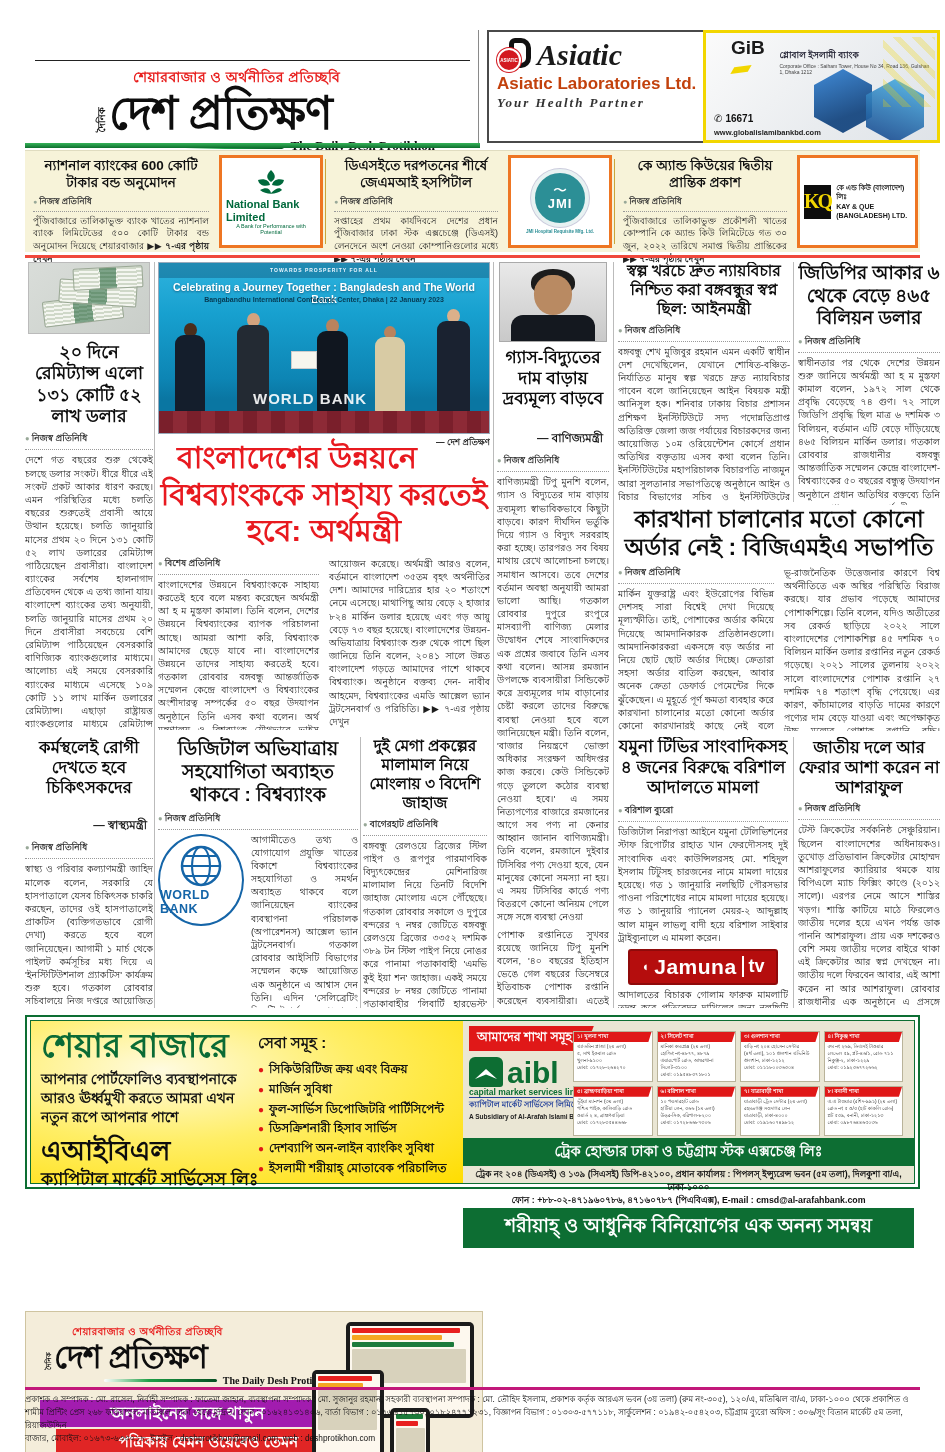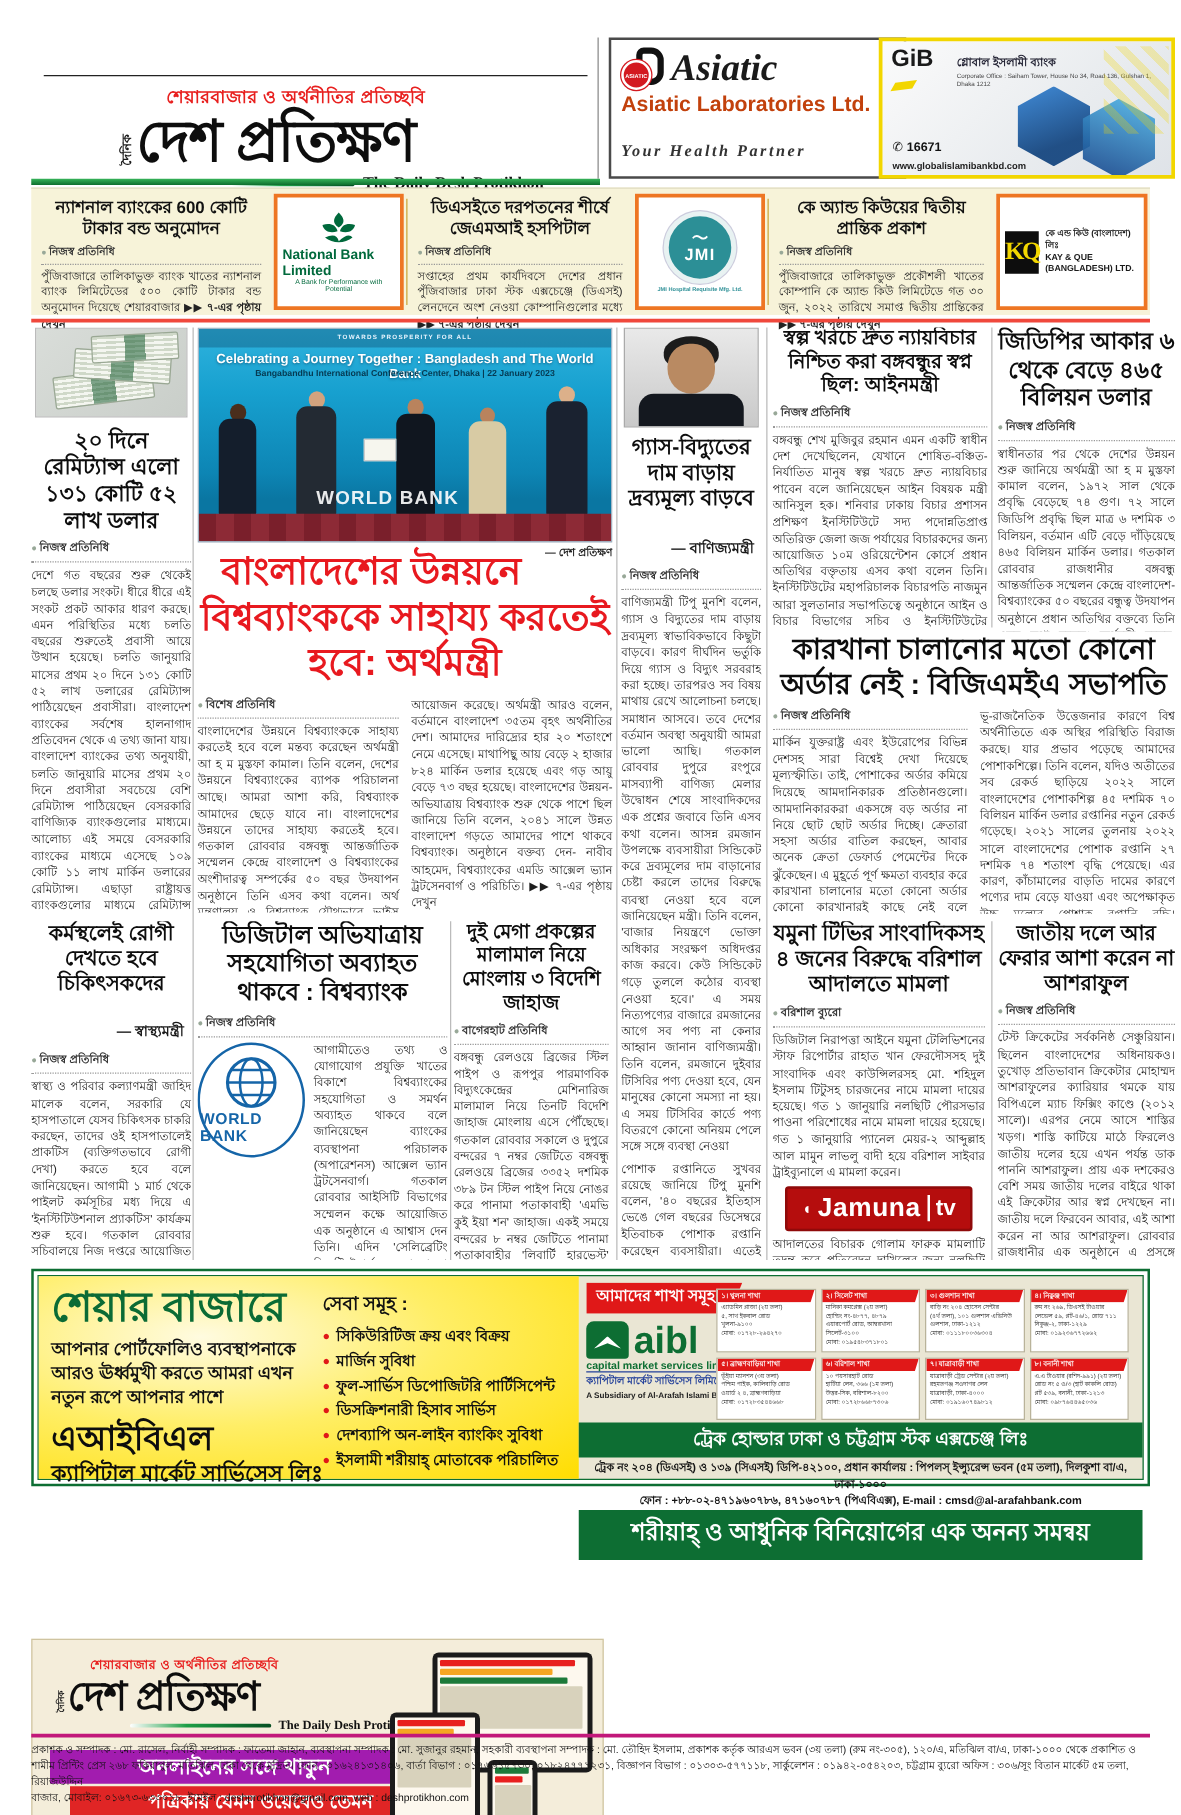--- a/index.html
+++ b/index.html
@@ -23,21 +23,21 @@
   .hrule-red { background:#f0483c; }
 
   
   .ad-asiatic { border:2px solid #4a4a4a; background:#fff; padding:6px 8px; }
   .asiatic-row { display:flex; align-items:center; gap:6px; }
   .asiatic-mark { position:relative; width:34px; height:34px; flex:0 0 auto; }
   .asiatic-d { position:absolute; right:0; top:0; width:22px; height:30px; border:5px solid #111; border-radius:6px 10px 10px 6px; }
   .asiatic-circle { position:absolute; left:0; bottom:0; width:24px; height:24px; border-radius:50%; background:#d31920; color:#fff; font-size:4.5px; font-weight:bold; display:flex; align-items:center; justify-content:center; border:2px solid #fff; box-shadow:0 0 0 1px #d31920; }
   .asiatic-word { font-family:"Liberation Serif",serif; font-style:italic; font-size:30px; font-weight:bold; color:#1a1a1a; }
   .asiatic-company { font-size:17px; font-weight:bold; color:#c2410c; margin-top:2px; }
-  .asiatic-slogan { position:relative; font-family:"Liberation Serif",serif; font-style:italic; font-size:13px; font-weight:bold; color:#333; letter-spacing:2px; margin-top:19px; }
+  .asiatic-slogan { position:relative; font-family:"Liberation Serif",serif; font-style:italic; font-size:13px; font-weight:bold; color:#333; letter-spacing:2px; margin-top:1px; }
   .asiatic-swoosh { position:absolute; left:-2px; bottom:-1px; width:150px; height:6px; background:linear-gradient(90deg,#b8d436,#dfeab0); transform:skewX(-30deg); z-index:-1; border-radius:3px; }
   .ad-gib { border:3px solid #f2d600; background:linear-gradient(135deg,#fbfbfb 0%,#e9ecef 60%,#dfe3e8 100%); padding:5px 7px; position:relative; overflow:hidden; }
   .gib-logo { font-size:19px; font-weight:bold; color:#1a1a1a; line-height:1; }
   .gib-tick { display:inline-block; width:16px; height:7px; background:#f2d600; transform:skewX(-35deg) rotate(-8deg); margin-left:2px; }
   .gib-bn { font-size:9px; font-weight:bold; color:#223; }
   .gib-office { font-size:5px; color:#444; line-height:1.35; }
   .gib-hex { position:absolute; width:58px; height:64px; clip-path:polygon(50% 0,100% 25%,100% 75%,50% 100%,0 75%,0 25%); background:linear-gradient(160deg,#2d7fd3,#0b3e7a 70%); opacity:.9; }
   .gib-hex.h2 { background:linear-gradient(200deg,#4db6e8,#123f86); }
   .gib-tri { position:absolute; right:2px; top:4px; width:52px; height:70px; background:
       repeating-linear-gradient(45deg, rgba(242,214,0,.55) 0 6px, transparent 6px 14px); opacity:.5; }
@@ -169,21 +169,21 @@
         <span class="asiatic-d"></span>
         <span class="asiatic-circle">ASIATIC</span>
       </span>
       <span class="asiatic-word">Asiatic</span>
     </div>
     <div class="asiatic-company">Asiatic Laboratories Ltd.</div>
     <div class="asiatic-slogan"><span class="asiatic-swoosh"></span><span>Your Health Partner</span></div>
   </div>
 
   <div class="abs ad-gib" style="left:703px; top:30px; width:237px; height:113px;">
-    <div style="display:flex; gap:6px; align-items:center;">
+    <div style="display:flex; gap:6px; align-items:flex-end;margin-left:18px;">
       <div class="gib-logo"><span>GiB</span><span class="gib-tick"></span></div>
       <div>
         <div class="gib-bn">গ্লোবাল ইসলামী ব্যাংক</div>
         <div class="gib-office">Corporate Office : Saiham Tower, House No 34, Road 136, Gulshan 1, Dhaka 1212</div>
       </div>
     </div>
     <div class="gib-hex" style="left:108px; top:36px;"></div>
     <div class="gib-hex h2" style="left:160px; top:46px;"></div>
     <div class="gib-tri"></div>
     <div class="abs gib-hotline" style="left:8px; bottom:16px;">

